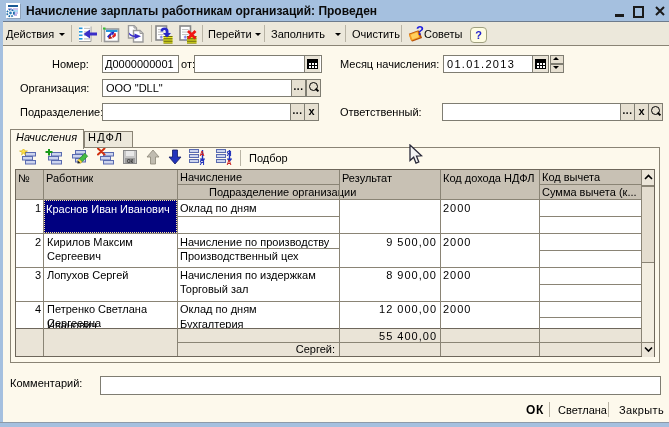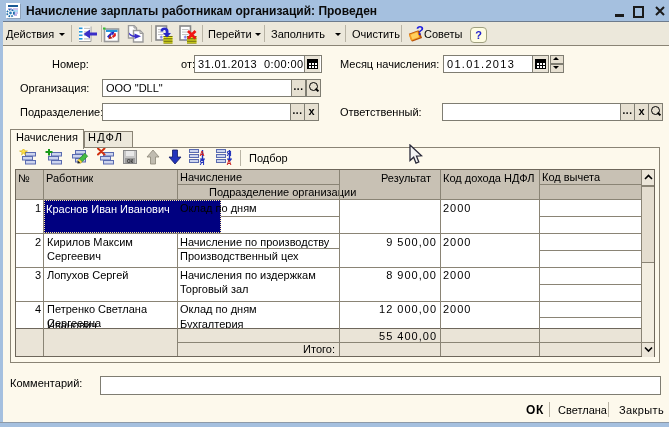--- a/index.html
+++ b/index.html
@@ -253,21 +253,22 @@
   </svg>
 
   <div class="abs lbl" style="left:20px;top:58px;padding-left:32px;">Номер:</div>
   <div class="abs lbl" style="left:181px;top:58px;">от:</div>
   <div class="abs lbl" style="left:340px;top:58px;">Месяц начисления:</div>
   <div class="abs lbl" style="left:20px;top:82px;">Организация:</div>
   <div class="abs lbl" style="left:20px;top:106px;">Подразделение:</div>
   <div class="abs lbl" style="left:340px;top:106px;">Ответственный:</div>
   <div class="abs lbl" style="left:10px;top:377px;">Комментарий:</div>
 
-  <div class="abs fld" style="left:194px;top:55px;width:126px;height:16px;line-height:16px;"><span style="padding-left:3px;letter-spacing:0.4px;">31.01.2013&nbsp; 0:00:00</span>
+  <div class="abs fld" style="left:102px;top:55px;width:73px;height:16px;padding-left:2px;line-height:16px;">Д0000000001</div>
+  <div class="abs fld" style="left:194px;top:55px;width:126px;height:16px;line-height:16px;">
     <div class="abs calbtn" style="left:109px;top:0px;"></div>
   </div>
   <div class="abs fld" style="left:443px;top:55px;width:104px;height:16px;line-height:16px;"><span style="padding-left:3px;letter-spacing:1.3px;">01.01.2013</span>
     <div class="abs calbtn" style="left:88px;top:0px;"></div>
   </div>
 
   <div class="abs" style="left:550px;top:55px;width:14px;height:18px;">
     <div class="abs sqbtn" style="left:0;top:0;width:12px;height:7px;"></div>
     <div class="abs sqbtn" style="left:0;top:9px;width:12px;height:7px;"></div>
     <div class="abs uarrs" style="left:3px;top:2px;"></div>
@@ -285,41 +286,42 @@
   </div>
   <div class="abs fld" style="left:442px;top:103px;width:205px;height:16px;">
     <div class="abs dots" style="left:177px;top:0;">...</div>
     <div class="abs xbtn" style="left:191px;top:0;">x</div>
   </div>
   <div class="abs sqbtn mag" style="left:648px;top:103px;"></div>
 
   <div class="abs fld" style="left:100px;top:376px;width:559px;height:17px;"></div>
 
   <div class="abs tab" style="left:10px;top:129px;width:72px;height:19px;background:#fdf9ec;z-index:3;"></div>
-  <div class="abs lbl" style="left:16px;top:131px;z-index:4;">Начисления</div>
+  <div class="abs lbl" style="left:16px;top:131px;z-index:4;font-style:italic;">Начисления</div>
   <div class="abs tab" style="left:84px;top:131px;width:47px;height:16px;"></div>
   <div class="abs lbl" style="left:88px;top:131px;z-index:4;letter-spacing:1.2px;">НДФЛ</div>
   <div class="abs" id="panel"></div>
   <div class="abs lbl" style="left:249px;top:152px;">Подбор</div>
   <div class="abs tsep" style="left:240px;top:150px;height:16px;"></div>
 
   <div class="abs" id="tbl">
 
     <div class="cell hdr" style="left:0;top:0;width:625px;height:30px;"></div>
     <div class="cell hdr" style="left:625px;top:0;width:13px;height:30px;"></div>
     <div class="rl" style="left:0;top:29px;width:625px;"></div>
     <div class="rl" style="left:161px;top:14px;width:162px;"></div>
     <div class="rl" style="left:523px;top:14px;width:102px;"></div>
     <div class="cell" style="left:2px;top:2px;">№</div>
     <div class="cell" style="left:30px;top:2px;">Работник</div>
     <div class="cell" style="left:164px;top:1px;width:157px;">Начисление</div>
     <div class="cell" style="left:164px;top:16px;width:157px;padding-left:29px;">Подразделение организации</div>
-    <div class="cell" style="left:326px;top:2px;margin-left:39px;">Результат</div>
+    <div class="cell" style="left:326px;top:2px;">Результат</div>
     <div class="cell" style="left:427px;top:2px;">Код дохода НДФЛ</div>
     <div class="cell" style="left:526px;top:1px;width:97px;">Код вычета</div>
+    <div class="cell" style="left:526px;top:16px;width:97px;">Сумма вычета (к...</div>
 
     <div class="cl" style="left:27px;top:0;height:186px;"></div>
     <div class="cl" style="left:161px;top:0;height:186px;"></div>
     <div class="cl" style="left:323px;top:0;height:186px;"></div>
     <div class="cl" style="left:424px;top:0;height:186px;"></div>
     <div class="cl" style="left:523px;top:0;height:186px;"></div>
     <div class="cl" style="left:625px;top:0;height:186px;"></div>
 
     <div class="rl" style="left:0;top:63px;width:625px;"></div>
     <div class="rl" style="left:0;top:97px;width:625px;"></div>
@@ -327,21 +329,21 @@
 
     <div class="rl" style="left:161px;top:46px;width:162px;"></div>
     <div class="rl" style="left:161px;top:78px;width:162px;"></div>
 
     <div class="rl" style="left:523px;top:46px;width:102px;"></div>
     <div class="rl" style="left:523px;top:80px;width:102px;"></div>
     <div class="rl" style="left:523px;top:114px;width:102px;"></div>
     <div class="rl" style="left:523px;top:147px;width:102px;"></div>
 
     <div class="cell" style="left:0;top:32px;width:25px;text-align:right;">1</div>
-    <div class="cell" style="left:28px;top:30px;width:131px;height:31px;background:#000080;border:1px dotted #ffe7a2;padding-left:44px;">
+    <div class="cell" style="left:28px;top:30px;width:131px;height:31px;background:#000080;border:1px dotted #ffe7a2;">
         <span style="position:absolute;left:1px;top:2px;color:#fff;">Краснов Иван Иванович</span>
       </div>
     <div class="cell" style="left:164px;top:32px;">Оклад по дням</div>
     <div class="cell num" style="left:427px;top:32px;">2000</div>
 
     <div class="cell" style="left:0;top:66px;width:25px;text-align:right;">2</div>
     <div class="cell" style="left:31px;top:66px;">Кирилов Максим</div>
     <div class="cell" style="left:31px;top:80px;">Сергеевич</div>
     <div class="cell" style="left:164px;top:80px;">Производственный цех</div>
     <div class="cell" style="left:164px;top:66px;">Начисление по производству</div>
@@ -367,21 +369,21 @@
     <div class="cell" style="left:0;top:158px;width:638px;height:28px;background:#eae4d7;"></div>
     <div class="rl" style="left:0;top:158px;width:638px;background:#6e675b;"></div>
     <div class="rl" style="left:161px;top:172px;width:464px;"></div>
     <div class="cl" style="left:27px;top:158px;height:28px;"></div>
     <div class="cl" style="left:161px;top:158px;height:28px;"></div>
     <div class="cl" style="left:323px;top:158px;height:28px;"></div>
     <div class="cl" style="left:424px;top:158px;height:28px;"></div>
     <div class="cl" style="left:523px;top:158px;height:28px;"></div>
     <div class="cl" style="left:625px;top:158px;height:28px;"></div>
     <div class="cell num" style="left:324px;top:160px;width:97px;text-align:right;">55 400,00</div>
-    <div class="cell" style="left:164px;top:173px;width:155px;text-align:right;">Итого:</div>
+    <div class="cell" style="left:164px;top:173px;width:155px;text-align:right;">Сергей:</div>
 
     <div class="cell" style="left:626px;top:0;width:12px;height:186px;background:#f3eee1;"></div>
     <div class="cell" style="left:626px;top:0;width:12px;height:15px;background:#ece6d9;border-bottom:1px solid #8a8475;"></div>
     <svg class="abs" style="left:628px;top:4px;" width="9" height="7" viewBox="0 0 9 7">
         <path d="M1 5 L4.5 1.5 L8 5" fill="none" stroke="#000" stroke-width="1.6"></path>
       </svg>
     <div class="cell" style="left:626px;top:16px;width:12px;height:75px;background:#e4ddcf;border:1px solid #8a8475;border-left:none;border-right:none;"></div>
     <div class="cell" style="left:626px;top:172px;width:12px;height:14px;background:#ece6d9;border-top:1px solid #8a8475;"></div>
     <svg class="abs" style="left:628px;top:176px;" width="9" height="7" viewBox="0 0 9 7">
         <path d="M1 1.5 L4.5 5 L8 1.5" fill="none" stroke="#000" stroke-width="1.6"></path>

